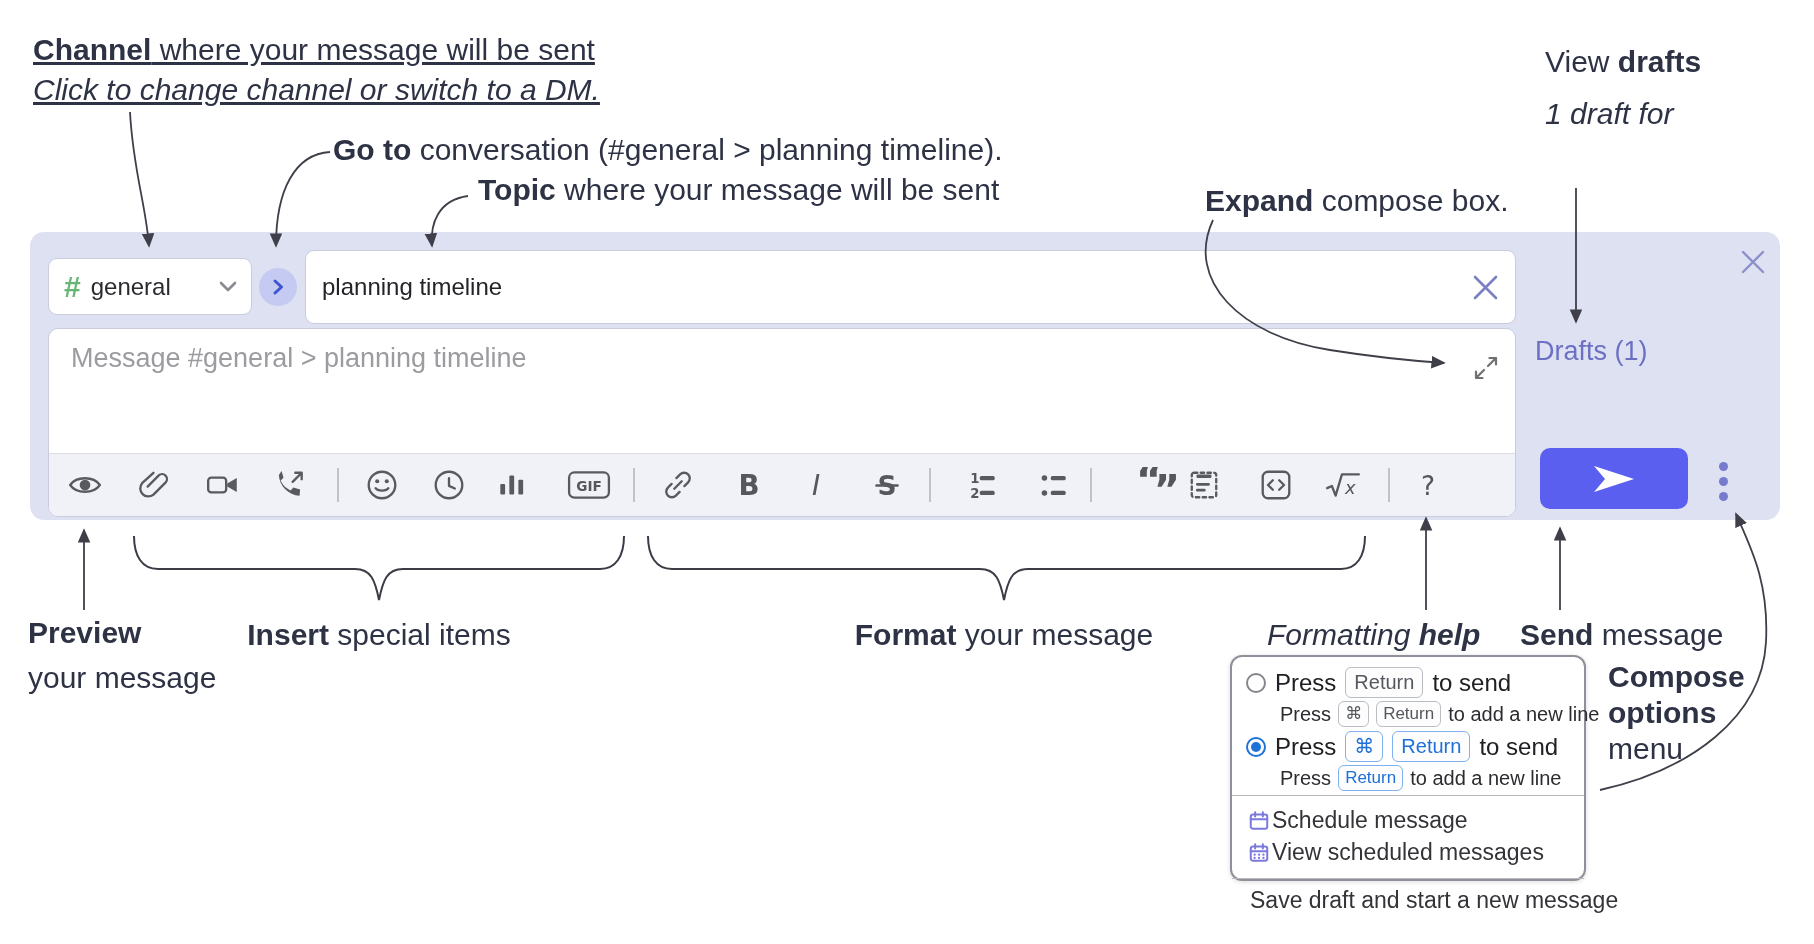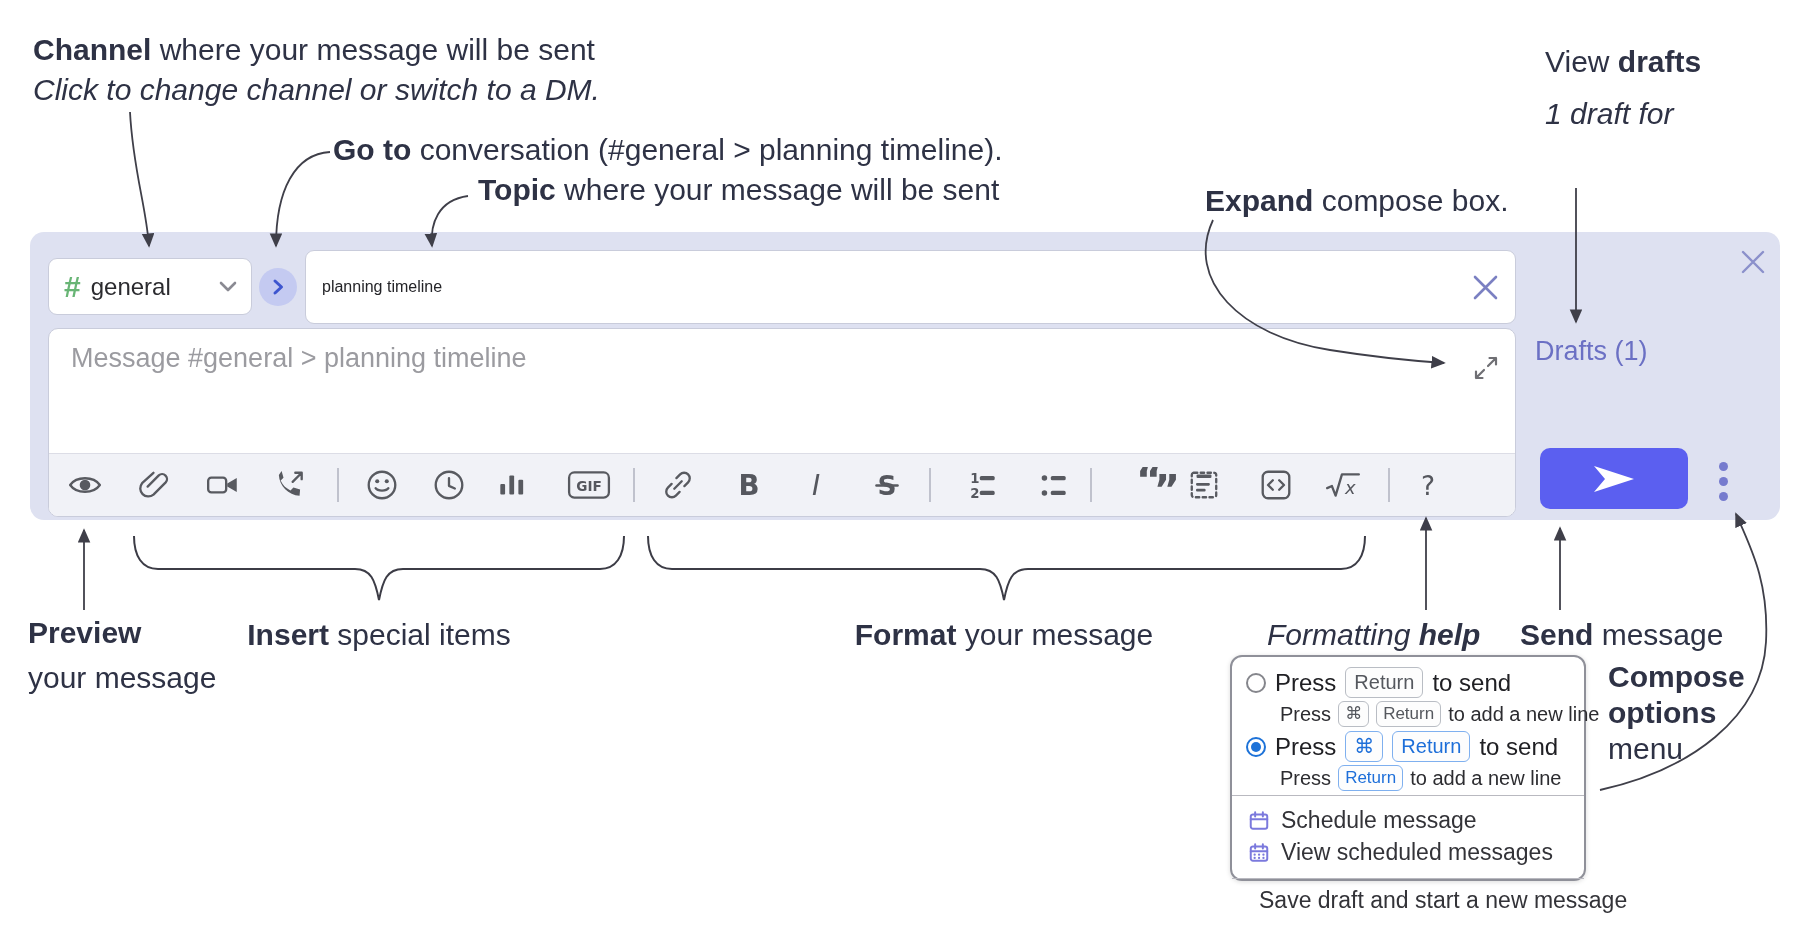--- a/index.html
+++ b/index.html
@@ -24,21 +24,21 @@
                  background:#dee1f1; border-radius:14px; }
   .pill { position:absolute; left:18px; top:26px; width:204px; height:57px; background:#fff;
           border:1px solid #c9ccdb; border-radius:9px; display:flex; align-items:center; cursor:pointer; }
   .pill .hash { color:#68b575; font-weight:700; font-size:30px; margin:0 10px 0 15px; }
   .pill .chan { font-size:24px; color:#2b2b2f; }
   .pill .chev { margin-left:auto; margin-right:14px; display:flex; }
   .go-btn { position:absolute; left:229px; top:36px; width:38px; height:38px; border-radius:50%;
             background:#c4caf1; display:flex; align-items:center; justify-content:center; cursor:pointer; }
   .topic-input { position:absolute; left:275px; top:18px; width:1211px; height:74px; background:#fff;
                  border:1px solid #c9ccdb; border-radius:9px; display:flex; align-items:center; }
-  .topic-input .val { font-size:16px; color:#242428; margin-left:16px; }
+  .topic-input .val { font-size:24px; color:#242428; margin-left:16px; }
   .icon-x { stroke:#7b80c2; stroke-width:2.6; stroke-linecap:round; }
   .clear-x { margin-left:auto; margin-right:16px; cursor:pointer; display:flex; }
   .close-x { position:absolute; left:1709px; top:16px; width:30px; height:30px; cursor:pointer; display:flex; }
   .close-x svg { stroke:#8b90cb; stroke-width:2.4; stroke-linecap:round; }
 
   .msg-container { position:absolute; left:18px; top:96px; width:1468px; height:189px; background:#fff;
                    border:1px solid #c9ccdb; border-radius:10px; overflow:hidden; }
   .msg-placeholder { position:absolute; left:22px; top:14px; font-size:27px; color:#9b9ba0; }
   .expand-ic { position:absolute; right:16px; top:26px; cursor:pointer; display:flex; }
   .toolbar { position:absolute; left:0; right:0; bottom:0; height:63px; background:#f1f2f7; border-top:1px solid #dcdde6; }
@@ -65,30 +65,30 @@
            font-size:20px; color:#2c2c30; white-space:nowrap; }
   .radio { width:20px; height:20px; border-radius:50%; border:2px solid #85868c; flex:0 0 auto; }
   .radio.sel { border-color:#1d72d8; position:relative; }
   .radio.sel::after { content:""; position:absolute; left:3px; top:3px; width:10px; height:10px;
                       border-radius:50%; background:#1d72d8; }
   .kbd { display:inline-block; border:1.5px solid #b9bdc4; border-radius:6px; background:#fdfdfd;
          color:#55585e; padding:0 8px; font-size:20px; line-height:29px; }
   .p-sub .kbd { font-size:17px; line-height:24px; padding:0 6px; }
   .kbd.blue { border-color:#7fb0ef; color:#1e6fd9; }
   .p-hr { position:absolute; left:0; right:0; border-top:1.5px solid #b9b9c0; }
-  .p-item { position:absolute; left:16px; right:10px; display:flex; align-items:center; gap:11px;
+  .p-item { position:absolute; left:16px; right:10px; display:flex; align-items:center; gap:2px;
             font-size:23px; color:#333338; cursor:pointer; white-space:nowrap; }
   .p-ic { stroke:#7b79dd; stroke-width:1.8; fill:none; stroke-linecap:round; stroke-linejoin:round; }
 </style>
 </head>
 <body>
 
 <div class="page">
 
-  <div class="ann" style="left:33px; top:30px;">
+  <div class="ann" style="left:33px; top:30px;text-decoration:underline;">
     <div><b>Channel</b><span> where your message will be sent</span></div>
     <div><i>Click to change channel or switch to a DM.</i></div>
   </div>
 
   <div class="ann" style="left:333px; top:130px;">
     <b>Go to</b><span> conversation (#general &gt; planning timeline).</span>
   </div>
 
   <div class="ann" style="left:478px; top:170px;">
     <b>Topic</b><span> where your message will be sent</span>

